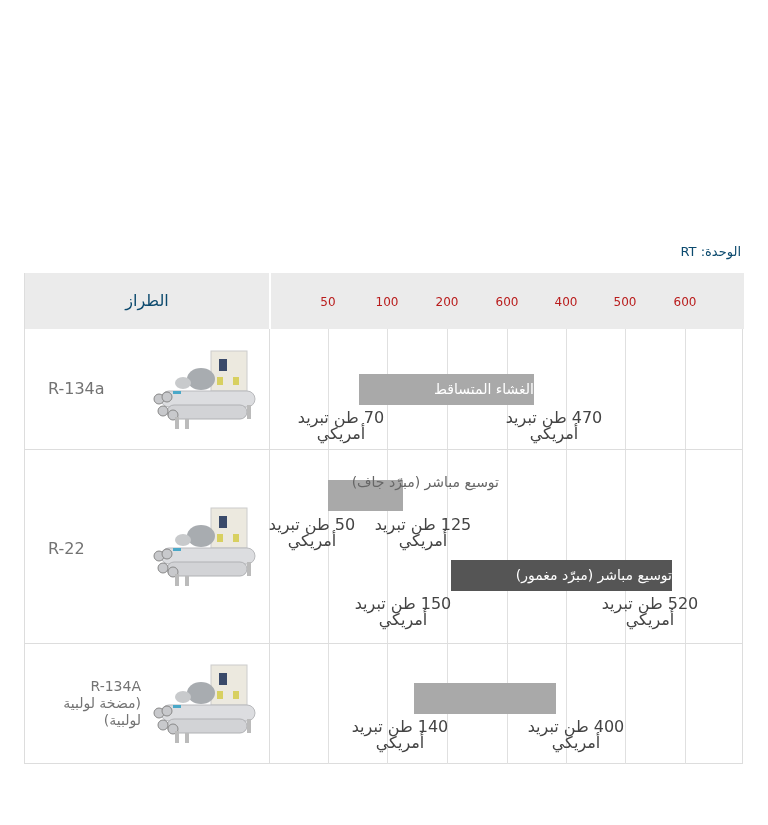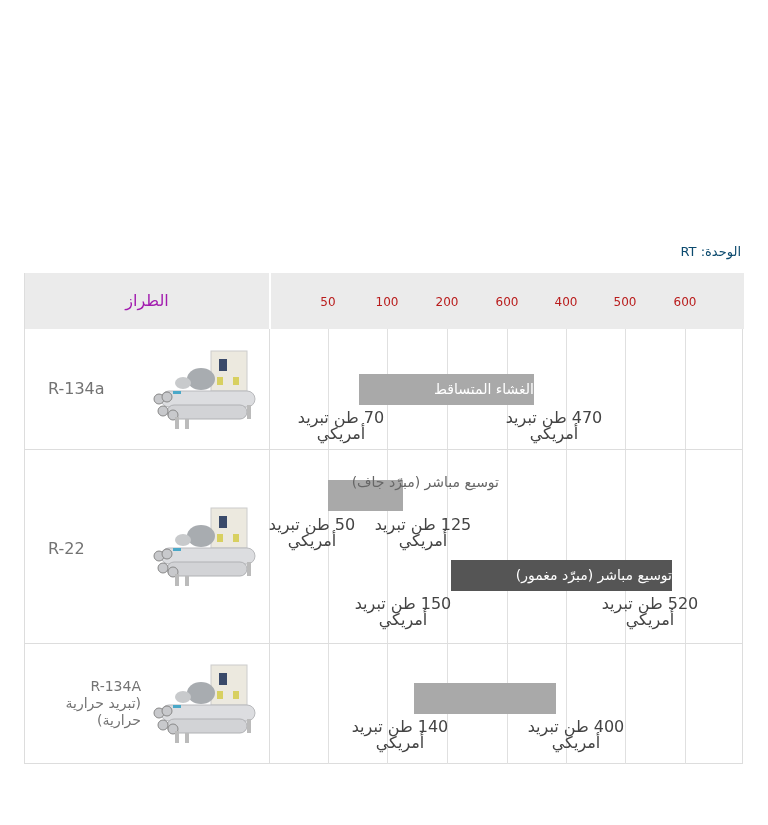--- a/index.html
+++ b/index.html
@@ -4,21 +4,21 @@
 <style>
   html, body { margin: 0; padding: 0; background: #ffffff; }
   body { width: 768px; height: 825px; position: relative; overflow: hidden;
          font-family: "DejaVu Sans", sans-serif; color: #222; }
   .unit { position: absolute; top: 244px; left: 560px; width: 181px; text-align: right;
           font-size: 13px; color: #0c4a6e; direction: rtl; }
   .table { position: absolute; left: 24px; top: 273px; width: 719px; height: 491px;
            border: 1px solid #dddddd; border-top: none; box-sizing: border-box; }
   .header { position: absolute; left: 0; top: 0; width: 719px; height: 56px; background: #ebebeb; }
   .hdr-model { position: absolute; left: 0; top: 0; width: 244px; height: 56px;
-               line-height: 56px; text-align: center; font-size: 16px; color: #a21caf; direction: rtl; border-radius: 20px; }
+               line-height: 56px; text-align: center; font-size: 16px; color: #0c4a6e; direction: rtl; border-radius: 20px; }
   .hdr-divider { position: absolute; left: 244px; top: 0; width: 1px; height: 491px; background: #dddddd; }
   .hdr-divider.white { background: #ffffff; height: 56px; width: 2px; }
   .tick { position: absolute; top: 0; height: 56px; line-height: 58px; font-size: 12px;
           color: #b91c1c; transform: translateX(-50%); }
   .gridline { position: absolute; top: 56px; width: 1px; background: #e0e0e0; height: 435px; }
   .row-sep { position: absolute; left: 0; width: 717px; height: 1px; background: #dddddd; }
   .model-name { position: absolute; font-size: 16px; color: #737373; }
   .model-name.multi { font-size: 14px; line-height: 17px; text-align: right; direction: rtl; }
   .chiller { position: absolute; width: 108px; height: 82px; }
   .bar { position: absolute; height: 31px; background: #a9a9a9; color: #fff;
@@ -127,22 +127,22 @@
     </div>
     <div class="val" style="left:625px; top:323px">
       <div>520 طن تبريد</div>
       <div>أمريكي</div>
     </div>
   </div>
 
   <div>
     <div class="model-name multi" style="left:10px; top:405px; width:106px">
       <div>R-134A</div>
-      <div>(تبريد حرارية</div>
-      <div>حرارية)</div>
+      <div>(مضخة لولبية</div>
+      <div>لولبية)</div>
     </div>
     <svg class="chiller" style="left:126px; top:390px" viewBox="0 0 108 82">
       <rect x="60" y="2" width="36" height="40" fill="#ece9df" stroke="#ccc"></rect>
       <rect x="68" y="10" width="8" height="12" fill="#3a4a6a"></rect>
       <rect x="66" y="28" width="6" height="8" fill="#d8d060"></rect>
       <rect x="82" y="28" width="6" height="8" fill="#d8d060"></rect>
       <ellipse cx="50" cy="30" rx="14" ry="11" fill="#a8acb0"></ellipse>
       <ellipse cx="32" cy="34" rx="8" ry="6" fill="#c8cacc"></ellipse>
       <rect x="10" y="42" width="94" height="16" rx="8" fill="#dcdde0" stroke="#b8b9bc"></rect>
       <rect x="16" y="56" width="80" height="14" rx="7" fill="#d2d3d6" stroke="#b0b1b4"></rect>

